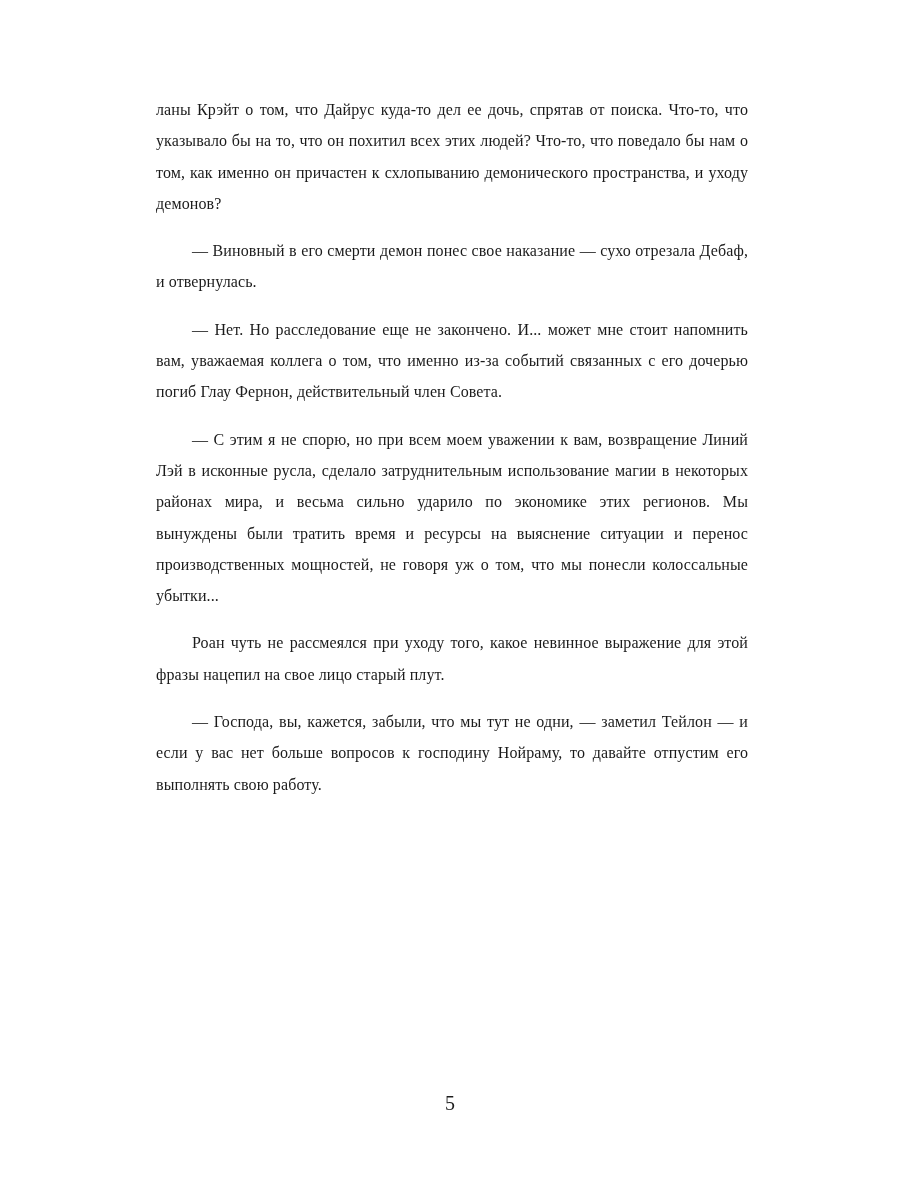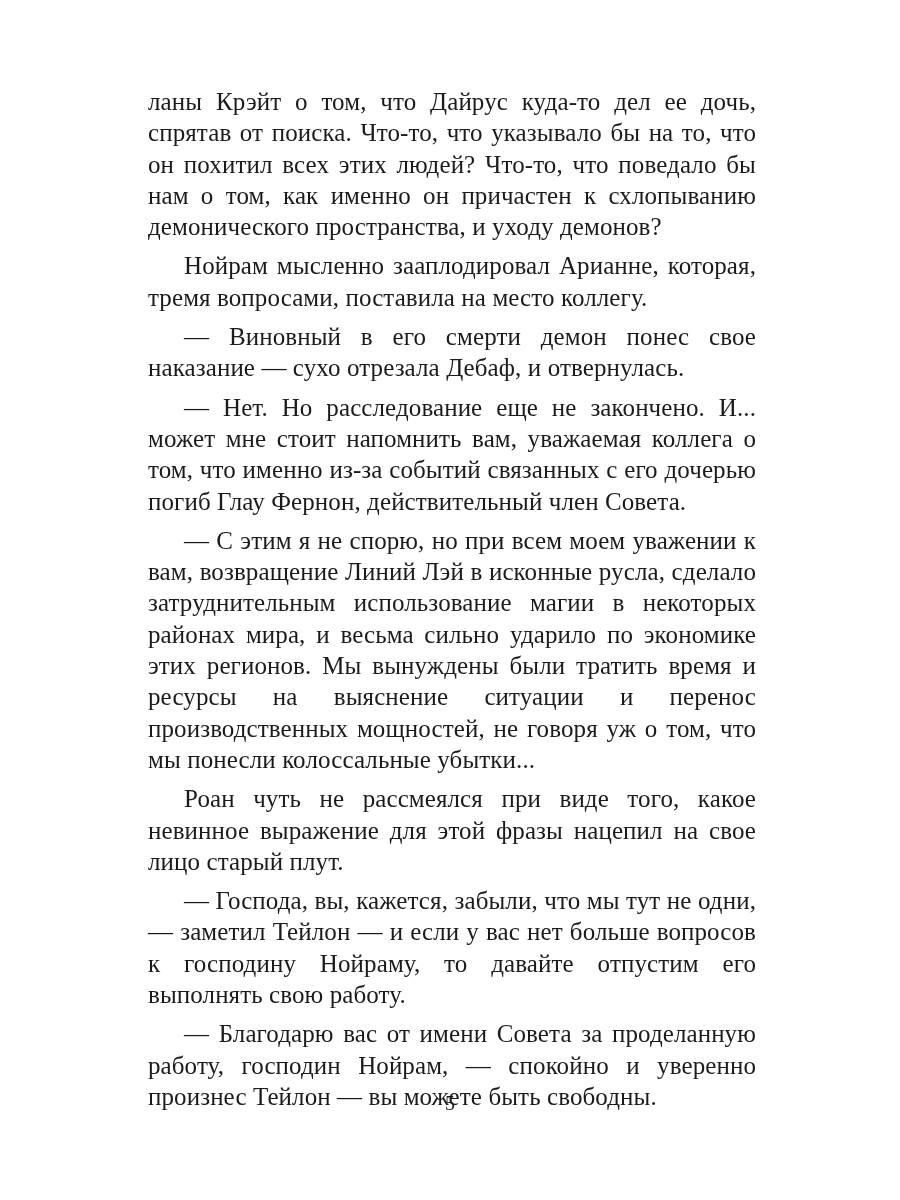--- a/index.html
+++ b/index.html
@@ -21,22 +21,22 @@
     background: #ffffff;
     box-sizing: border-box;
   }
   .text-block {
     position: absolute;
     left: 140px;
     top: 78px;
     width: 624px;
   }
   .para {
-    margin: 8px;
-    font-size: 25px;
+    margin: 16px;
+    font-size: 16px;
     line-height: 31.3px;
     text-align: justify;
     text-justify: inter-word;
     text-indent: 36px;
     hyphens: manual;
     color: #1b1b1b;
     letter-spacing: 0.1px;
   }
   .para.first {
     text-indent: 0;
@@ -51,24 +51,22 @@
     color: #1b1b1b;
   }
 </style>
 </head>
 <body>
 
 <div class="page">
 
   <div class="text-block">
     <p class="para first">ланы Крэйт о том, что Дайрус куда-то дел ее дочь, спрятав от поиска. Что-то, что указывало бы на то, что он похитил всех этих людей? Что-то, что поведало бы нам о том, как именно он причастен к схлопыванию демонического про­странства, и уходу демонов?</p>
-    <p class="para">Нойрам мысленно зааплодировал Арианне, которая, тре­мя вопросами, поставила на место коллегу.</p>
     <p class="para">— Виновный в его смерти демон понес свое наказание — сухо отрезала Дебаф, и отвернулась.</p>
     <p class="para">— Нет. Но расследование еще не закончено. И... может мне стоит напомнить вам, уважаемая коллега о том, что именно из-за событий связанных с его дочерью погиб Глау Фернон, действительный член Совета.</p>
     <p class="para">— С этим я не спорю, но при всем моем уважении к вам, возвращение Линий Лэй в исконные русла, сделало затруд­нительным использование магии в некоторых районах мира, и весьма сильно ударило по экономике этих регионов. Мы вынуждены были тратить время и ресурсы на выясне­ние ситуации и перенос производственных мощностей, не говоря уж о том, что мы понесли колоссальные убытки...</p>
-    <p class="para">Роан чуть не рассмеялся при виде того, какое невинное вы­ражение для этой фразы нацепил на свое лицо старый плут.</p>
+    <p class="para">Роан чуть не рассмеялся при уходу того, какое невинное вы­ражение для этой фразы нацепил на свое лицо старый плут.</p>
     <p class="para">— Господа, вы, кажется, забыли, что мы тут не одни, — заметил Тейлон — и если у вас нет больше вопросов к го­сподину Нойраму, то давайте отпустим его выполнять свою работу.</p>
-    <p class="para">— Благодарю вас от имени Совета за проделанную ра­боту, господин Нойрам, — спокойно и уверенно произнес Тейлон — вы можете быть свободны.</p>
   </div>
 
   <div class="page-number">5</div>
 
 </div>
 
 </body></html>

